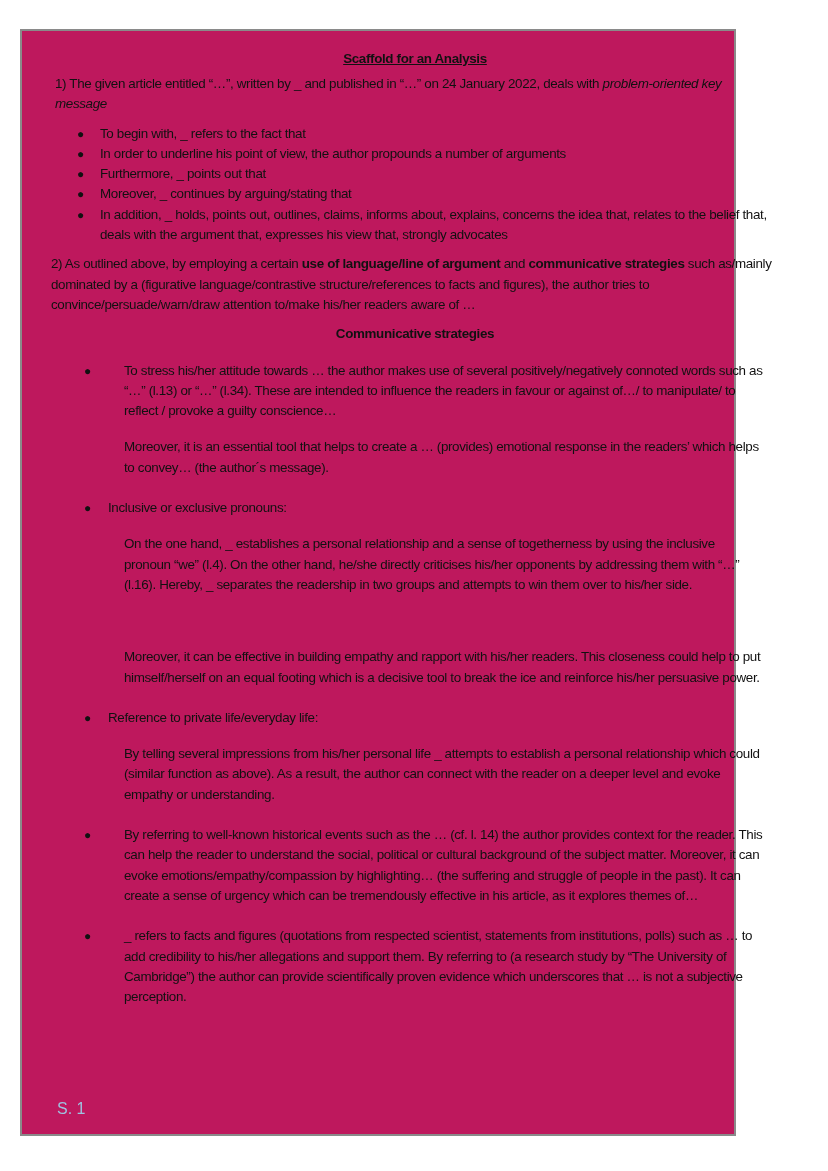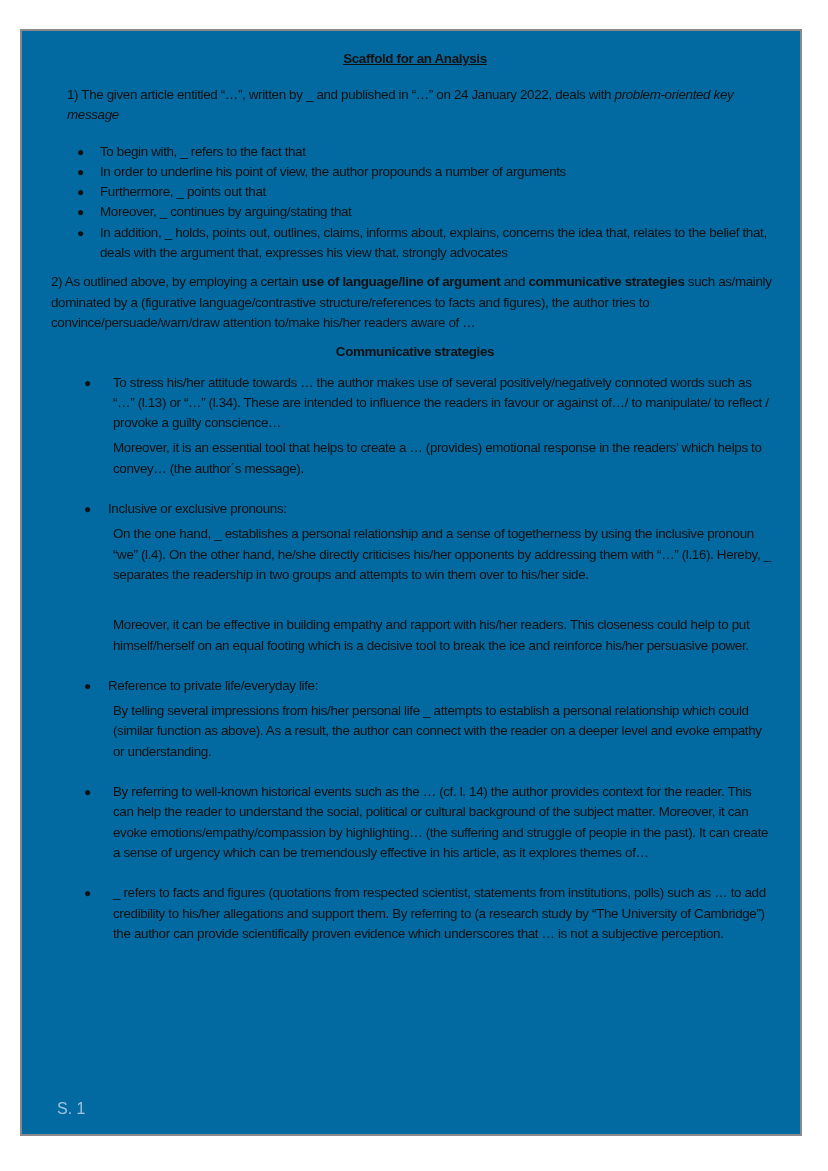--- a/index.html
+++ b/index.html
@@ -12,46 +12,46 @@
       height: 1171px;
       position: relative;
       overflow: hidden;
       font-family: "Liberation Sans", sans-serif;
       color: #111111;
     }
     .page-frame {
       position: absolute;
       left: 20px;
       top: 29px;
-      width: 782px;
+      width: 716px;
       height: 1107px;
       border: 2px solid #8a8a8a;
       box-sizing: border-box;
-      background: #0369a1;
+      background: #be185d;
       text-decoration: underline;
     }
     .content {
       position: absolute;
       left: 29px;
       top: 18px;
       width: 728px;
       font-size: 13.4px;
       line-height: 20.3px;
       letter-spacing: -0.35px;
       word-spacing: 0px;
     }
     .doc-title {
       text-align: center;
       font-weight: bold;
       text-decoration: underline;
       margin: 0 0 5px 0;
       height: 20px;
     }
     .p1 {
-      margin: 16px;
+      margin: 4px;
     }
     .p1 em { font-style: italic; }
     .bullets-1 {
       list-style: none;
       margin: 9px 0 0 0;
       padding: 0 0 0 49px;
     }
     .bullets-1 li {
       position: relative;
     }
@@ -76,21 +76,21 @@
       padding: 0 0 0 57px;
     }
     .strategy {
       position: relative;
       margin-bottom: 20px;
     }
     .strategy .bullet-dot {
       left: -24px;
     }
     .strategy-para {
-      margin: 5px;
+      margin: 16px;
     }
     .strategy-gap {
       height: 20px;
     }
     .footer-page {
       position: absolute;
       left: 35px;
       bottom: 16px;
       font-size: 16px;
       color: #9ec3e0;

